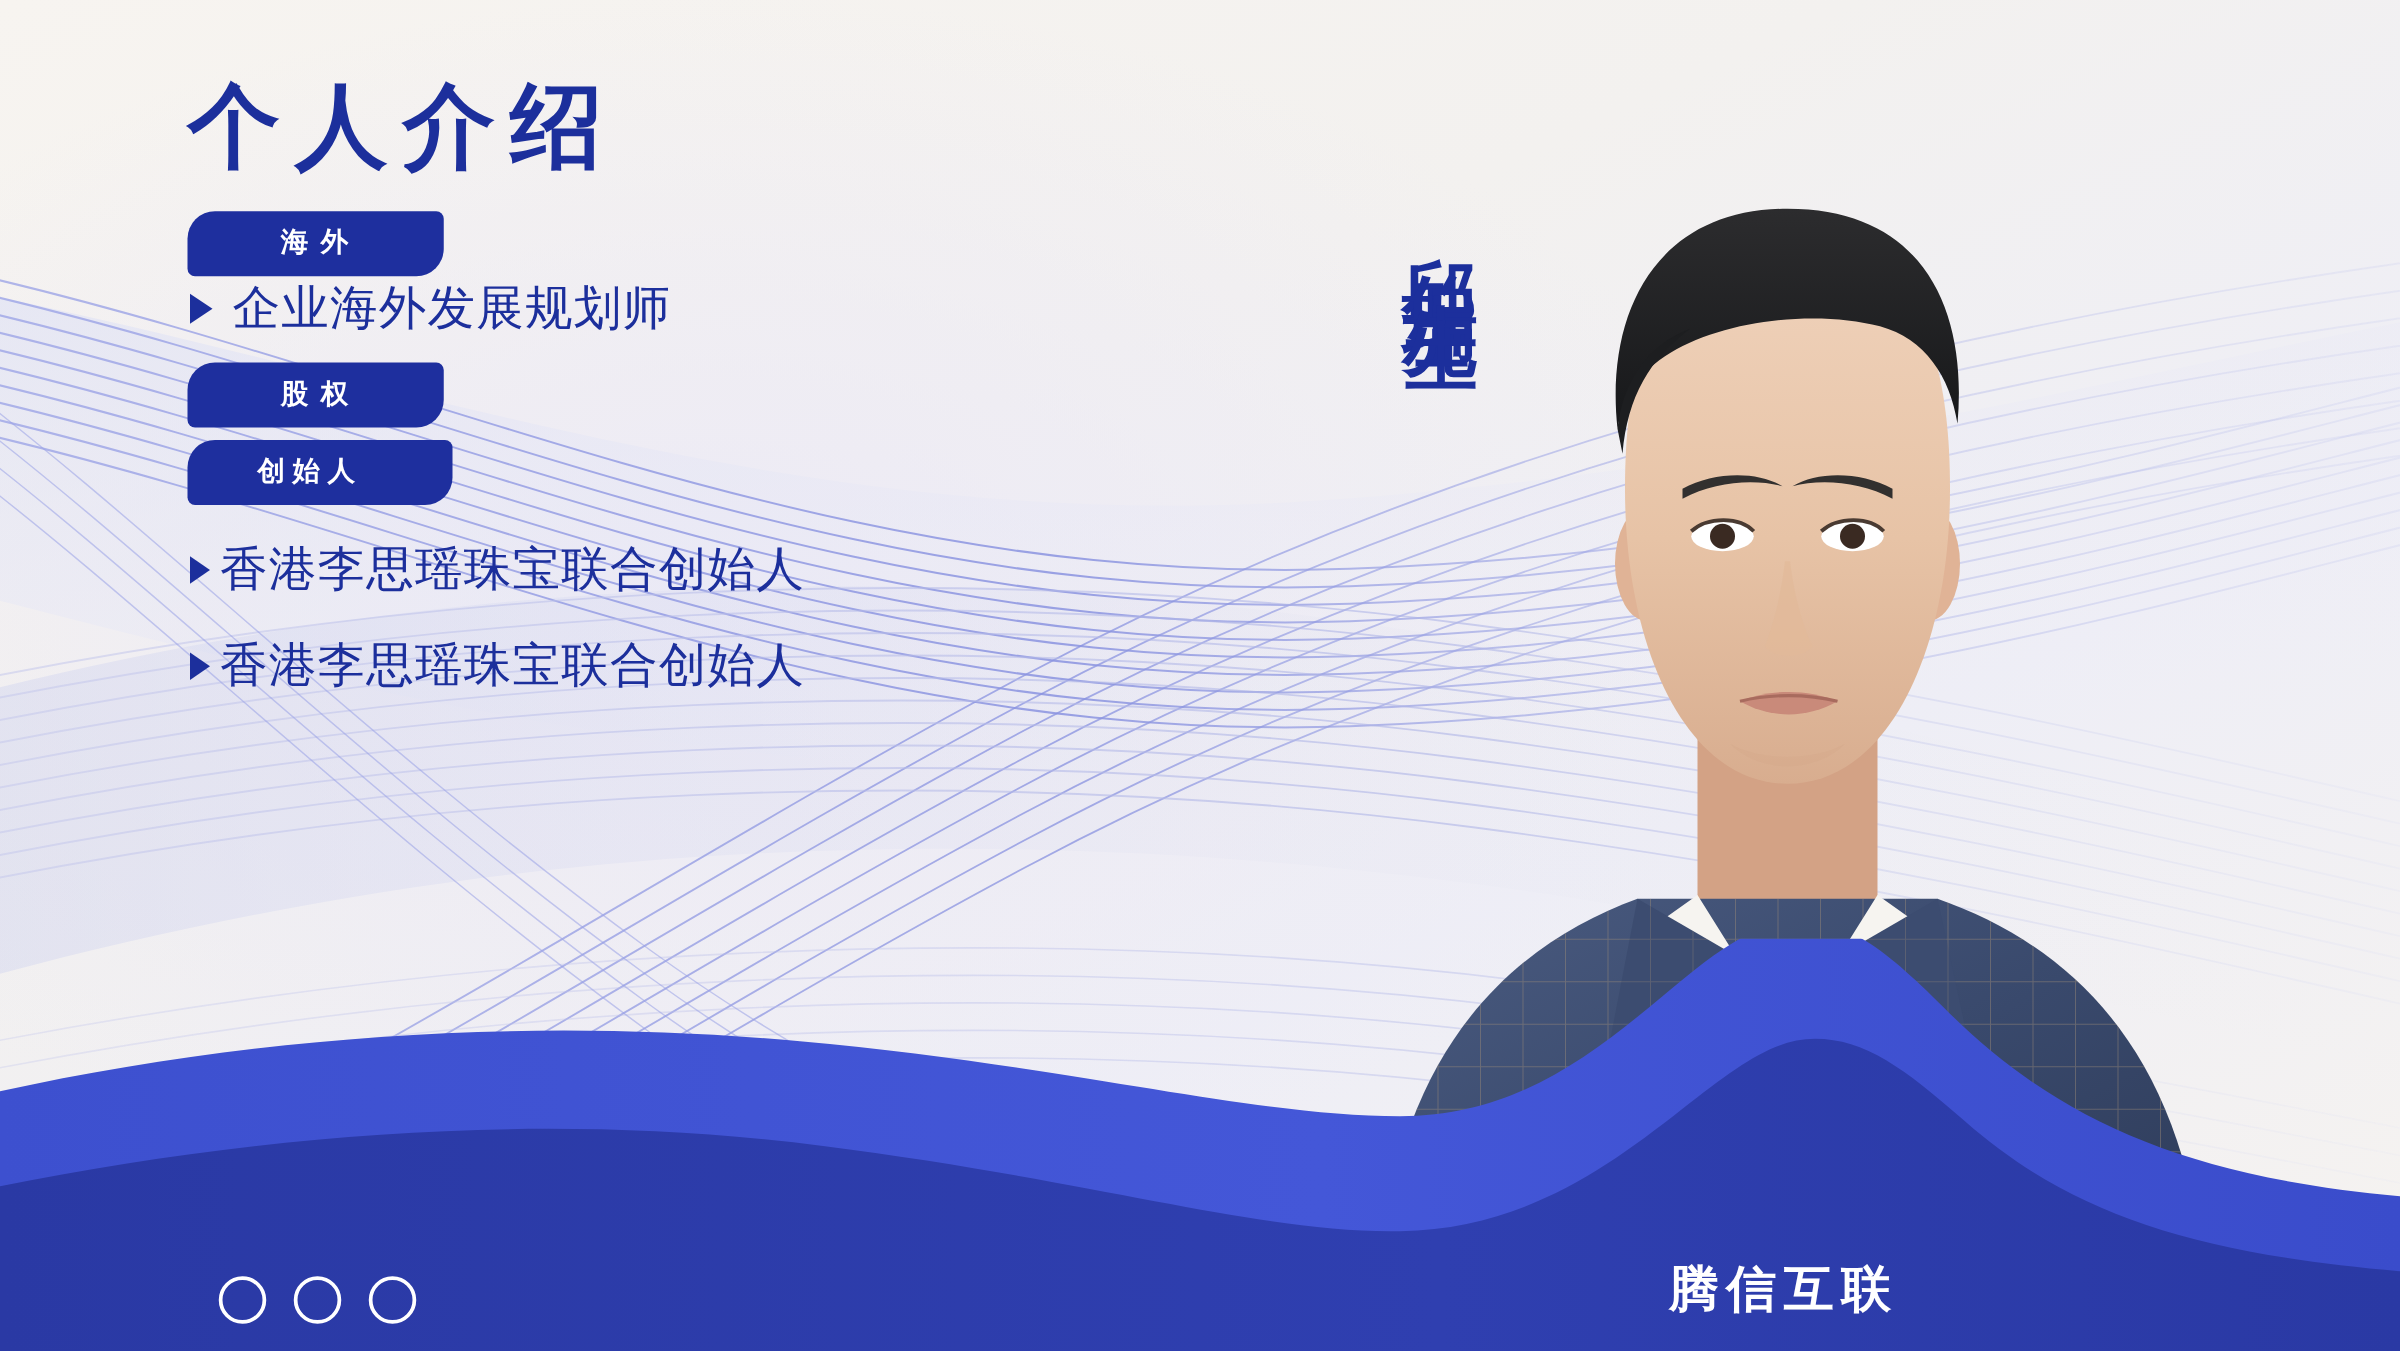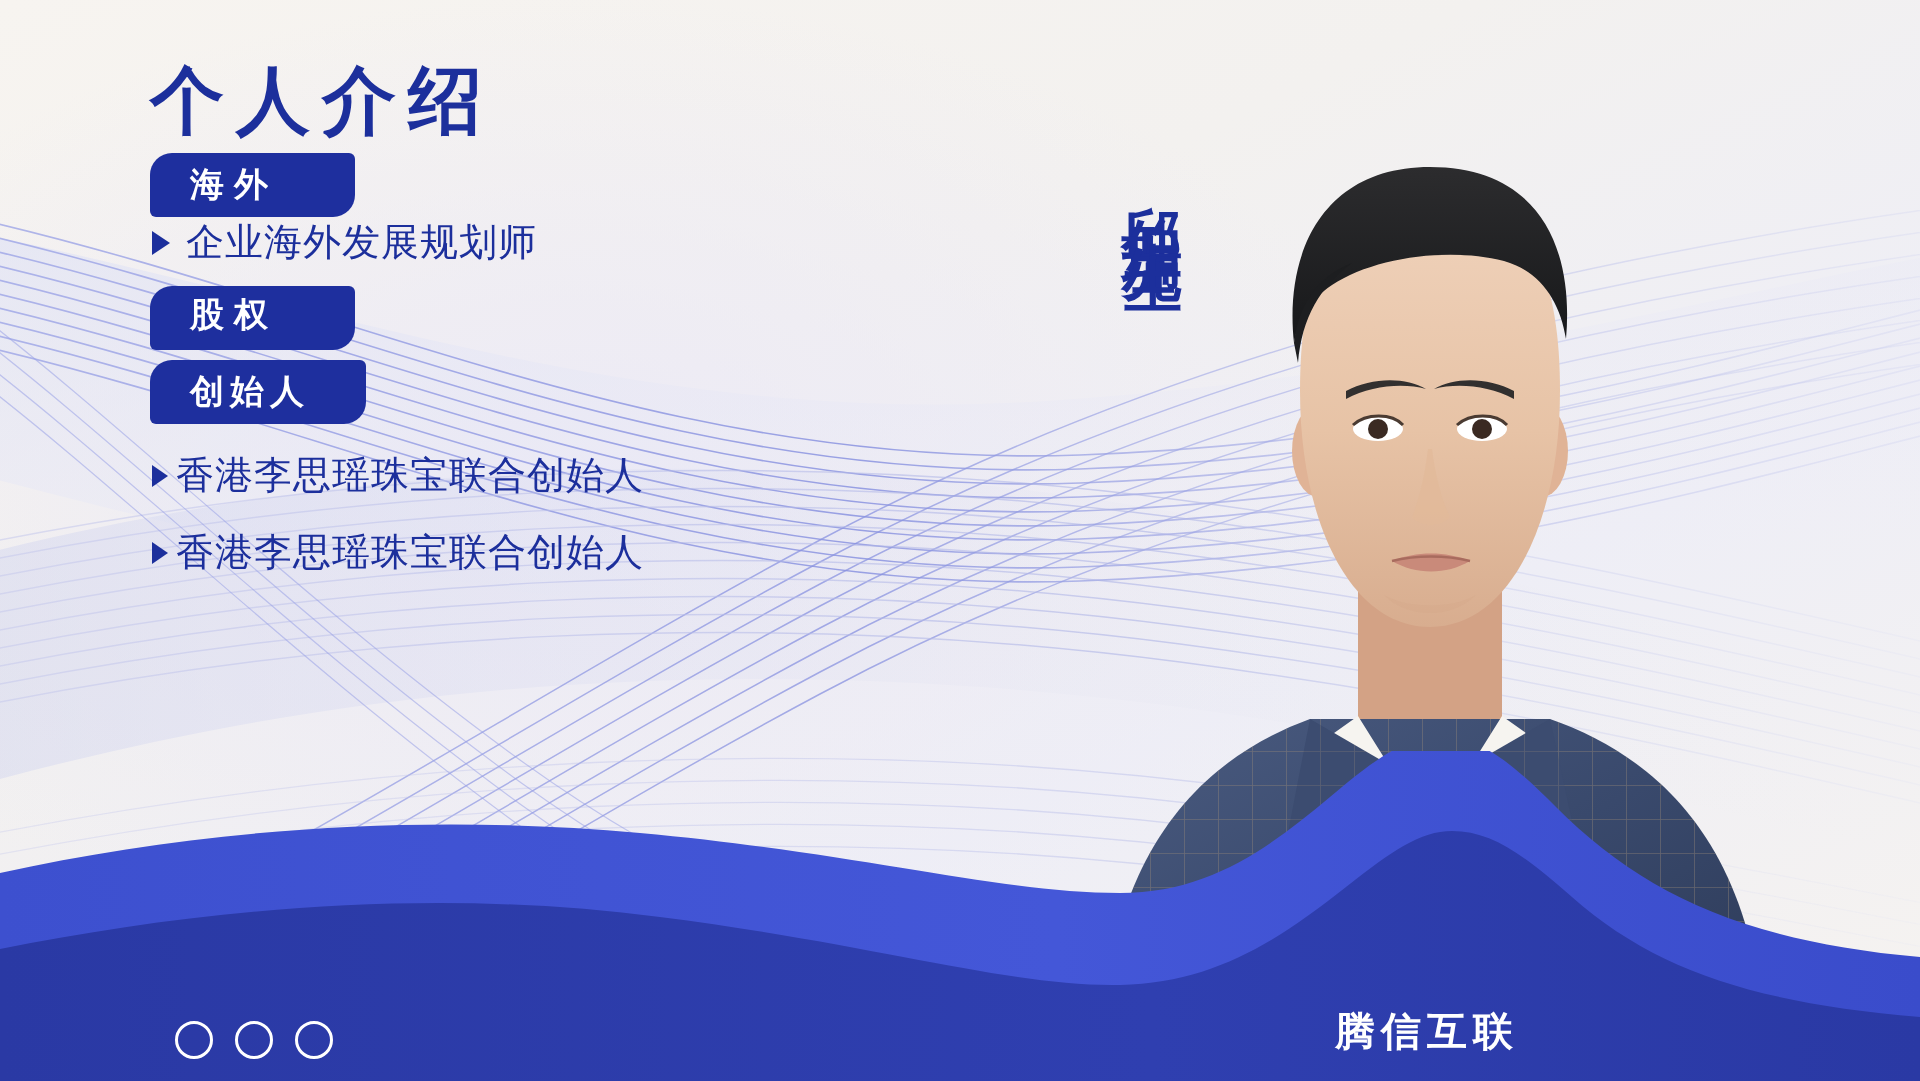--- a/index.html
+++ b/index.html
@@ -24,34 +24,35 @@
   .content {
     position:absolute; left:150px; top:60px; width:760px;
     z-index:5;
   }
   .page-title {
     font-size:74px;
     font-weight:700;
     color:#1c2f9c;
     letter-spacing:12px;
     line-height:1.1;
-    margin-bottom:12px;
+    margin-bottom:28px;
     white-space:nowrap;
   }
   .group { margin-bottom:4px; }
   .badge {
     display:inline-block;
     background:#1e2f9e;
     color:#ffffff;
-    font-size:34px;
+    font-size:22px;
     font-weight:700;
     line-height:1;
     padding:14px 56px 16px 40px;
     border-radius:22px 6px 22px 6px;
     min-width:205px;
+    text-align:center;
     letter-spacing:2px;
   }
   .badge.wide { letter-spacing:10px; padding-right:32px; }
   .badge.founder { letter-spacing:6px; min-width:212px; }
 
   .item {
     display:flex;
     align-items:center;
     gap:16px;
     margin:0 0 18px 2px;
@@ -65,21 +66,21 @@
     width:0;height:0;
     border-left:18px solid #1c2f9c;
     border-top:12px solid transparent;
     border-bottom:12px solid transparent;
     flex:0 0 auto;
   }
   .item.tight { gap:8px; }
   .item.tight .tri { border-left-width:16px; border-top-width:11px; border-bottom-width:11px; }
 
   .g1 { margin-top:2px; }
-  .g2 { margin-top:2px;font-family:Liberation Mono, monospace; }
+  .g2 { margin-top:2px; }
   .g3 { margin-top:0px; }
   .g4 { margin-top:10px; }
   .founder-list { margin-top:26px; }
   .founder-list .item { margin:22px 0 26px 2px;text-align:center; }
 
   
   .vname {
     position:absolute;
     left:1122px; top:158px;
     z-index:6;

